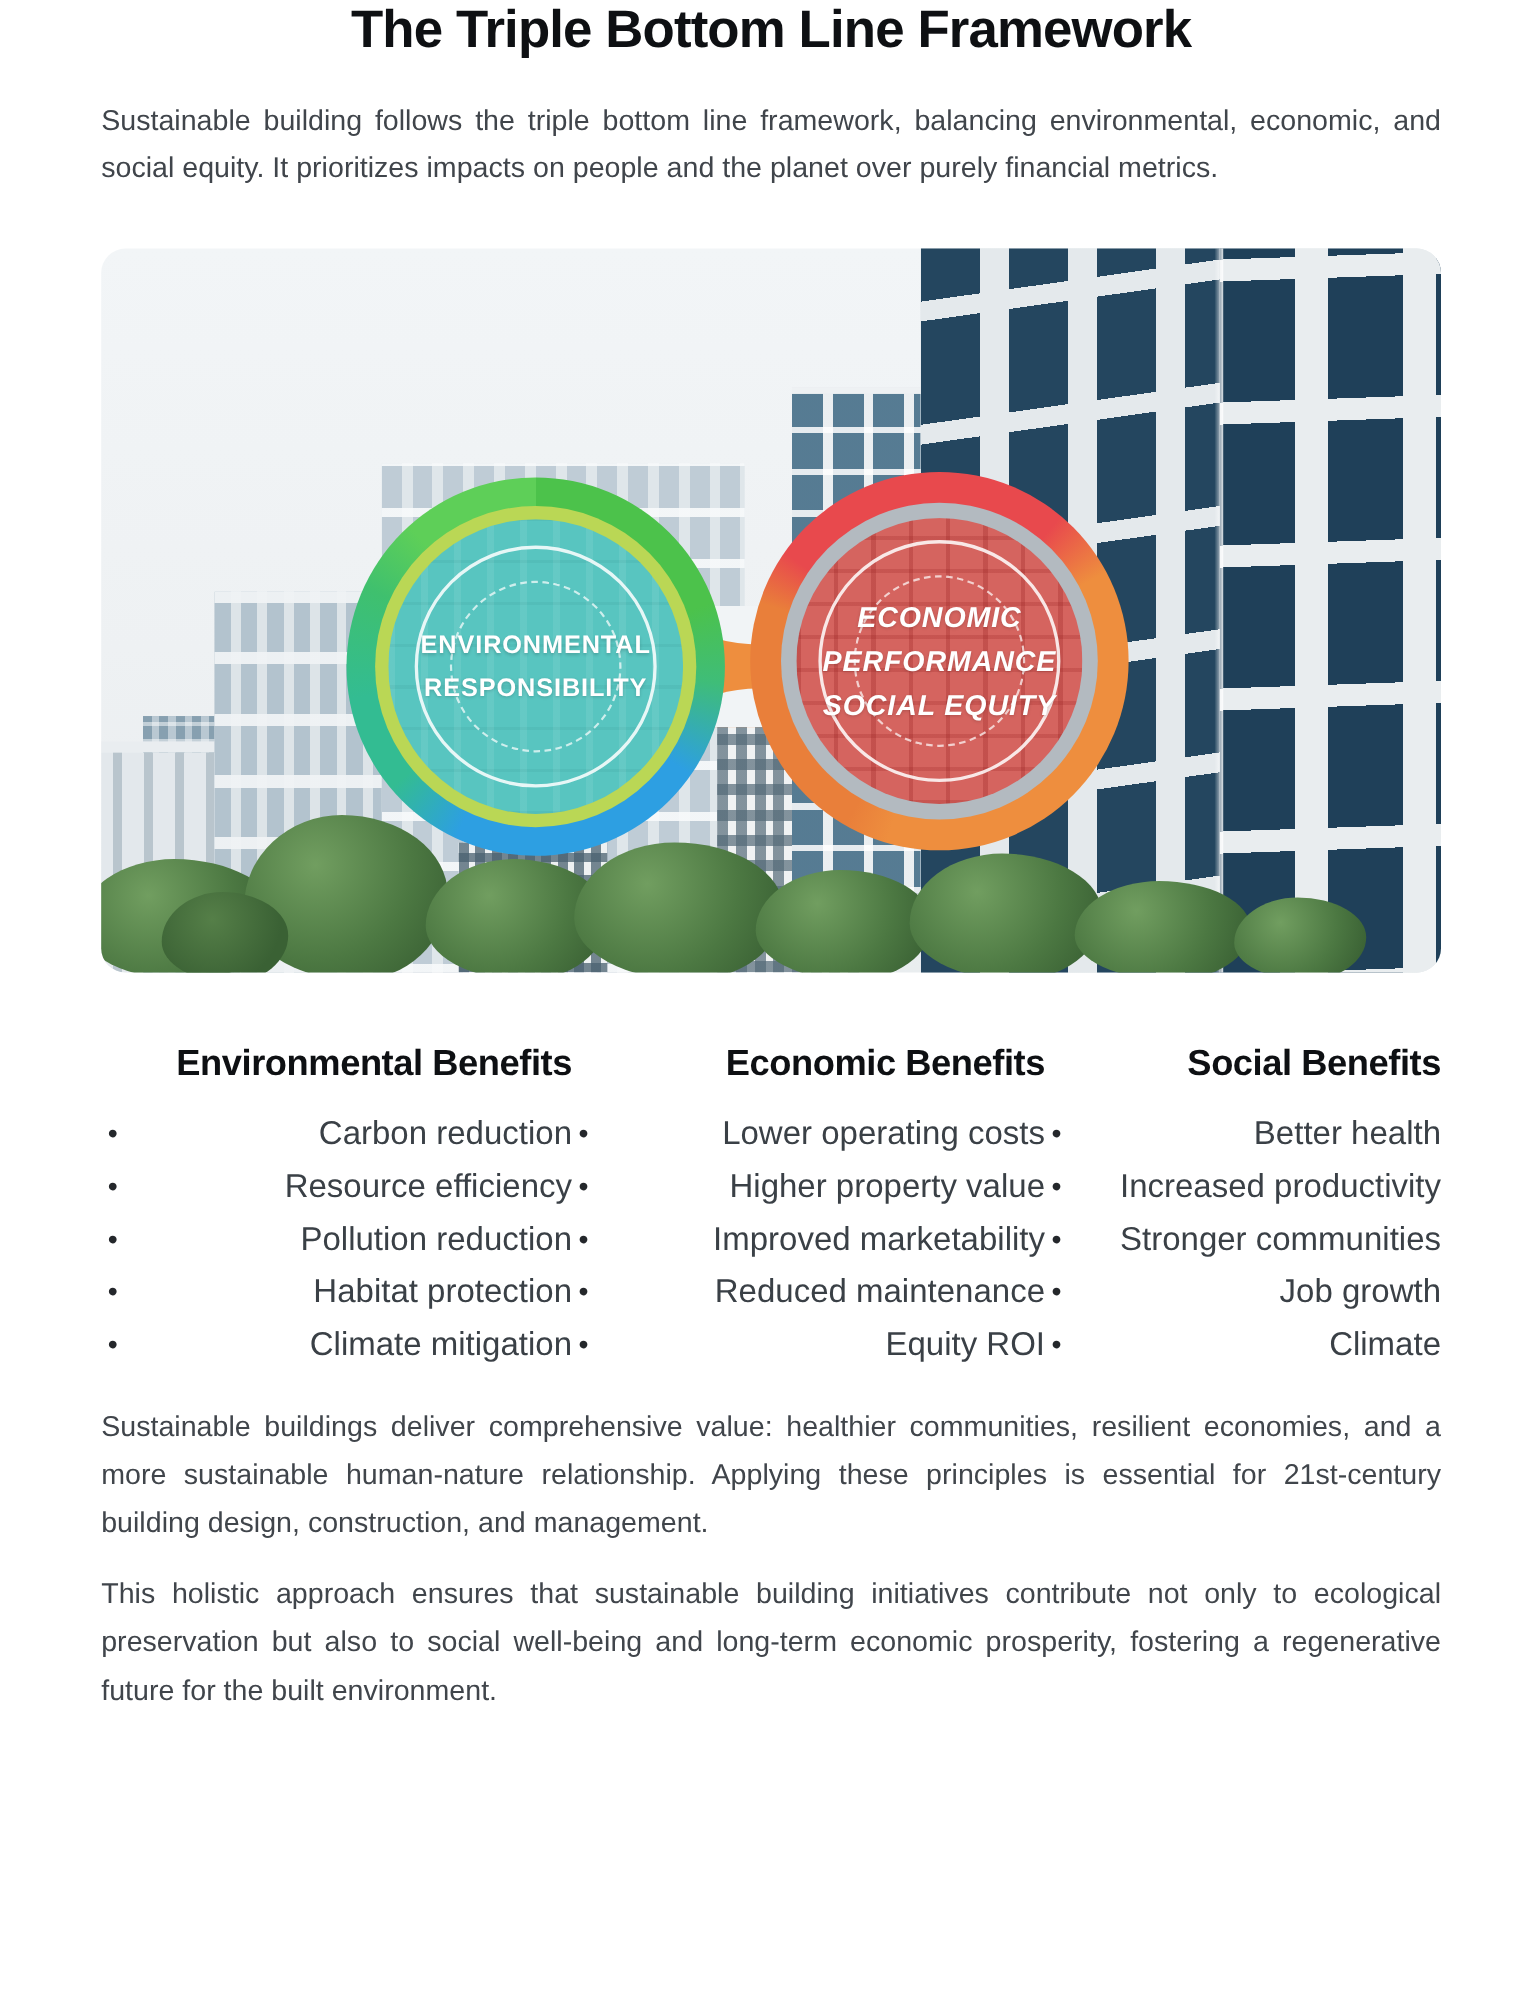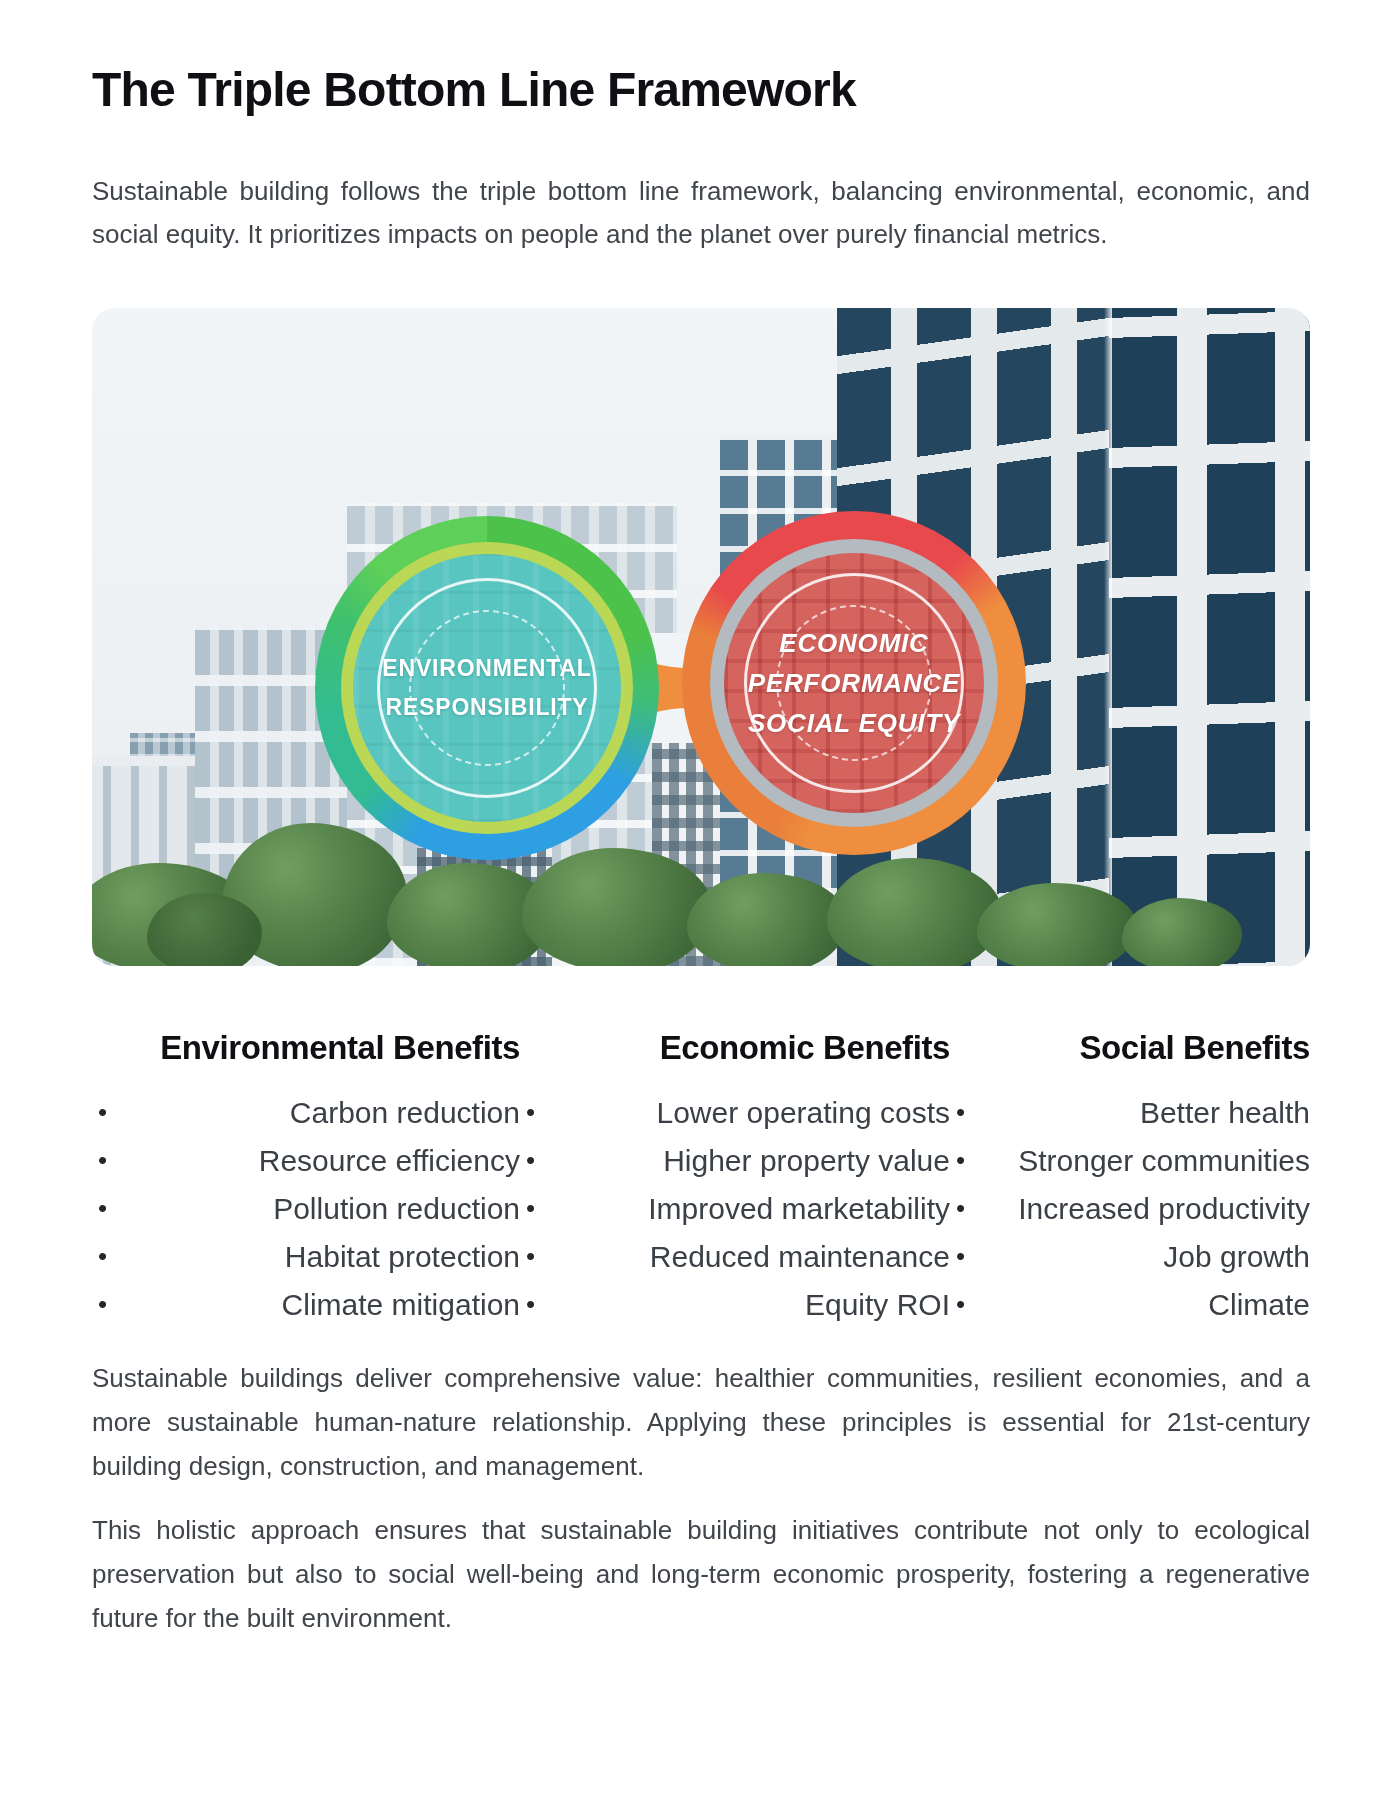--- a/index.html
+++ b/index.html
@@ -5,27 +5,26 @@
   * { margin:0; padding:0; box-sizing:border-box; }
   html,body { background:#ffffff; }
   body {
     width:1398px; min-height:1809px;
     font-family:"Liberation Sans","DejaVu Sans",sans-serif;
     color:#3c4248;
   }
   .content { width:1218px; margin-left:92px; padding-bottom:150px; }
 
   h1.page-title {
-    margin-top:62px;
     font-size:48px; line-height:56px; font-weight:700;
-    letter-spacing:-0.8px; color:#0e1013;
+    letter-spacing:-0.8px; color:#0e1013;text-align:center;
   }
   p.body-par {
     font-size:26px; line-height:43px; color:#40454b;
-    text-align:justify; margin-top:52px;
+    text-align:justify; margin-top:32px;
   }
   p.closing { line-height:44px; margin-top:20px; }
 
   
   .hero {
     position:relative; margin-top:52px;
     width:1218px; height:658px;
     border-radius:22px; overflow:hidden;
     background:linear-gradient(180deg,#f2f5f7 0%,#eef1f3 55%,#e9edef 100%);
   }
@@ -218,22 +217,22 @@
         <li>Higher property value</li>
         <li>Improved marketability</li>
         <li>Reduced maintenance</li>
         <li>Equity ROI</li>
       </ul>
     </div>
     <div class="col">
       <h3>Social Benefits</h3>
       <ul>
         <li>Better health</li>
+        <li>Increased productivity</li>
         <li>Stronger communities</li>
-        <li>Increased productivity</li>
         <li>Job growth</li>
         <li>Climate</li>
       </ul>
     </div>
   </div>
 
   <p class="body-par closing">Sustainable buildings deliver comprehensive value: healthier communities, resilient economies, and a more sustainable human-nature relationship. Applying these principles is essential for 21st-century building design, construction, and management.</p>
   <p class="body-par closing">This holistic approach ensures that sustainable building initiatives contribute not only to ecological preservation but also to social well-being and long-term economic prosperity, fostering a regenerative future for the built environment.</p>
 
 </div>

